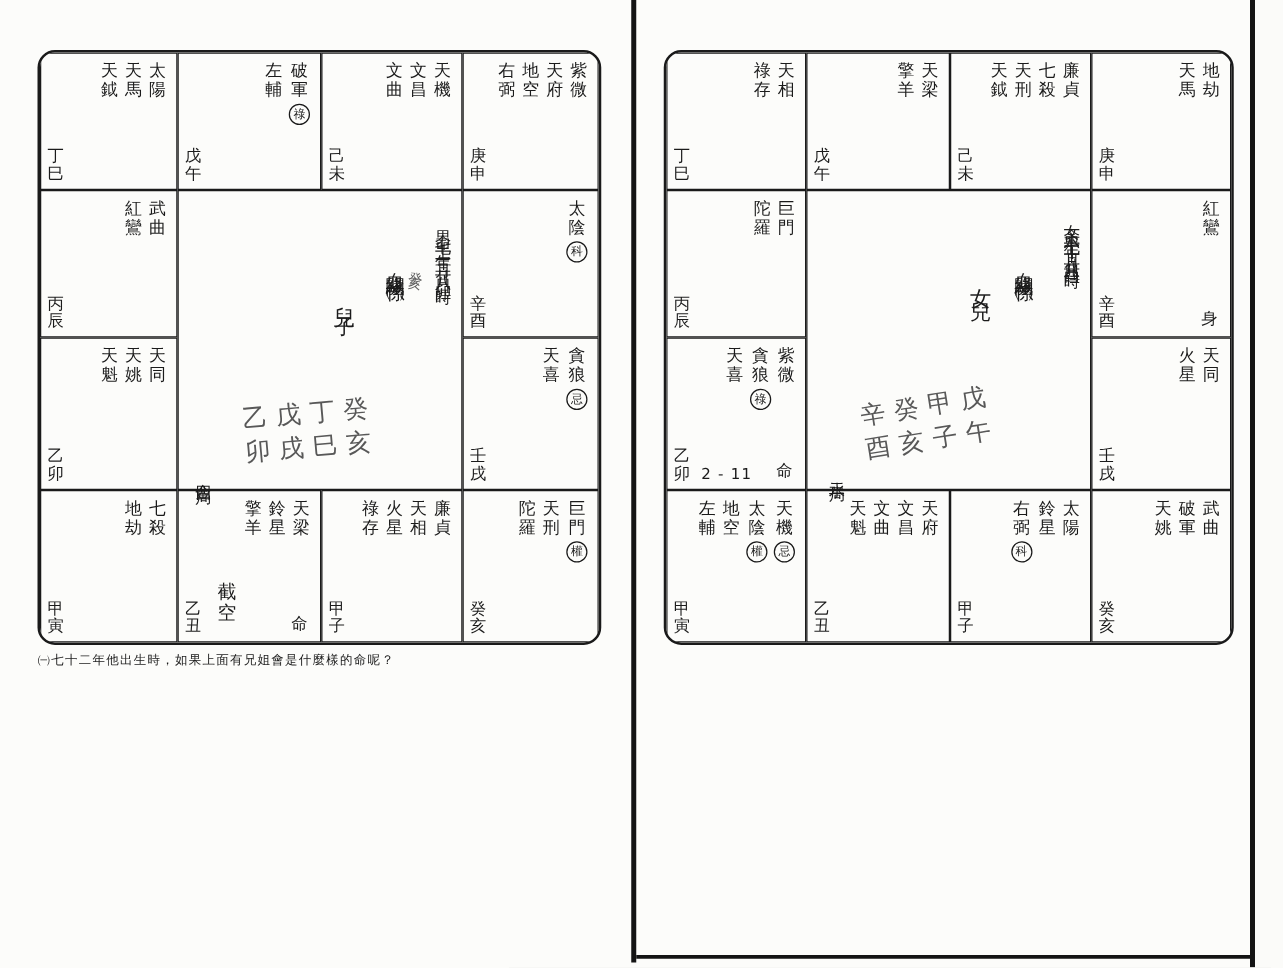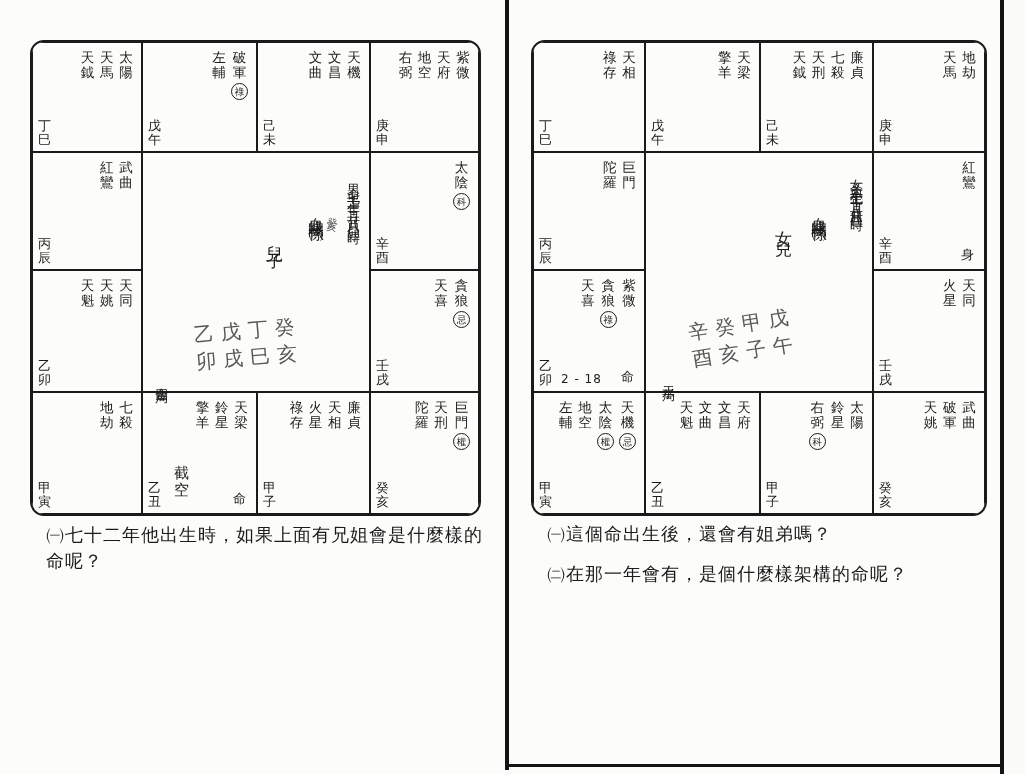--- a/index.html
+++ b/index.html
@@ -80,21 +80,21 @@
   .hand-pillars{
     position:absolute;left:52px;bottom:20px;
     font-size:20px;color:#585858;
     letter-spacing:7px;line-height:1.35;
     transform:rotate(-5deg);
   }
   #chart-right .hand-pillars{left:44px;bottom:26px;transform:rotate(-9deg);}
   .bureau-label{position:absolute;left:9px;bottom:8px;font-size:13px;letter-spacing:2px;}
   #chart-right .bureau-label{left:13px;bottom:10px;}
 
-  .questions{position:absolute;font-size:18px;letter-spacing:1px;margin-left:16px;}
+  .questions{position:absolute;font-size:10px;letter-spacing:1px;}
   #questions-left{left:30px;top:522px;width:450px;}
   #questions-right{left:22px;top:521px;width:455px;}
   .question-line{margin:0 0 14px 0;line-height:1.45;}
 </style>
 </head>
 <body>
 
 <div id="spread">
 
   <div class="page" id="page-left">
@@ -367,21 +367,21 @@
             </div>
             <div class="star">
               <span class="star-name">貪狼</span>
               <span class="transform-mark">祿</span>
             </div>
             <div class="star">
               <span class="star-name">天喜</span>
             </div>
           </div>
           <span class="branch-label">乙卯</span>
-          <span class="extra-range">2 - 18</span>
+          <span class="extra-range">2 - 11</span>
           <span class="extra-br">命</span>
         </div>
         <div class="cell" style="grid-area: 3 / 4;">
           <div class="star-list">
             <div class="star">
               <span class="star-name">天同</span>
             </div>
             <div class="star">
               <span class="star-name">火星</span>
             </div>
@@ -447,22 +447,18 @@
             <div class="star">
               <span class="star-name">破軍</span>
             </div>
             <div class="star">
               <span class="star-name">天姚</span>
             </div>
           </div>
           <span class="branch-label">癸亥</span>
         </div>
       </div>
-    <div class="questions" id="questions-right">
-      <p class="question-line">㈠這個命出生後，還會有姐弟嗎？</p>
-      <p class="question-line">㈡在那一年會有，是個什麼樣架構的命呢？</p>
-    </div>
   </div>
 
   <div class="gutter-line"></div>
   <div class="right-edge-line"></div>
   <div class="bottom-edge-line"></div>
 </div>
 
 </body></html>

